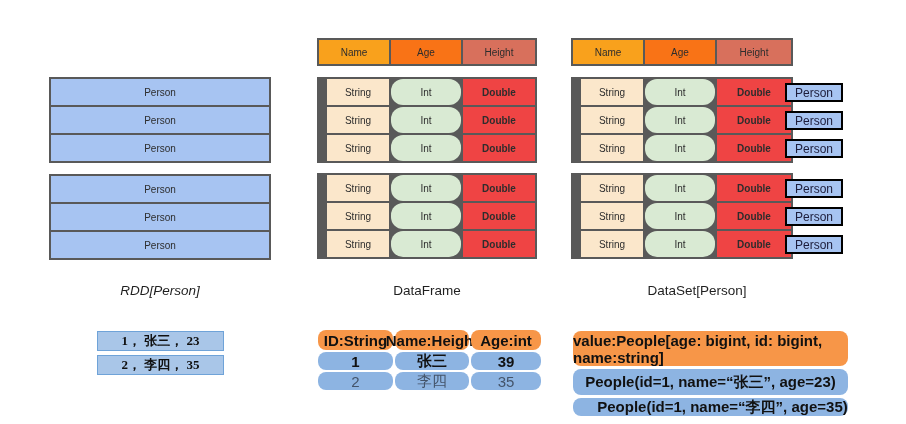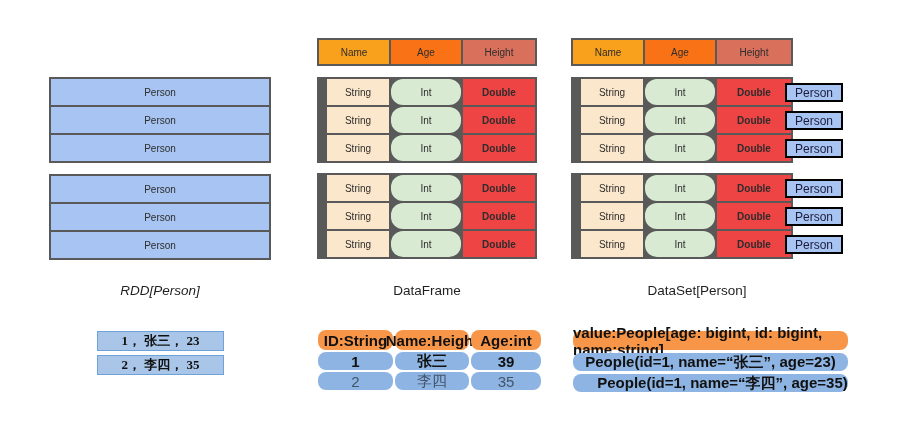--- a/index.html
+++ b/index.html
@@ -134,18 +134,18 @@
     <div class="cell c-string">String</div>
     <div class="cell c-int">Int</div>
     <div class="cell c-double">Double</div>
     <div class="badge" style="top:4px;">Person</div>
     <div class="badge" style="top:32px;">Person</div>
     <div class="badge" style="top:60px;">Person</div>
   </div>
   <div class="col-label" style="left:571px;top:283px;width:252px;">DataSet[Person]</div>
 
   <div class="btm" style="left:573px;top:331px;gap:3px;">
-    <div class="bcell orange wide" style="height:19px;">value:People[age: bigint, id: bigint, name:string]</div>
-    <div class="bcell blue wide" style="height:18px;">People(id=1, name=“张三”, age=23)</div>
+    <div class="bcell orange wide" style="height:35px;">value:People[age: bigint, id: bigint, name:string]</div>
+    <div class="bcell blue wide" style="height:26px;">People(id=1, name=“张三”, age=23)</div>
     <div class="bcell blue wide" style="height:18px;padding-left:24px;">People(id=1, name=“李四”, age=35)</div>
   </div>
 
 </div>
 
 </body></html>

